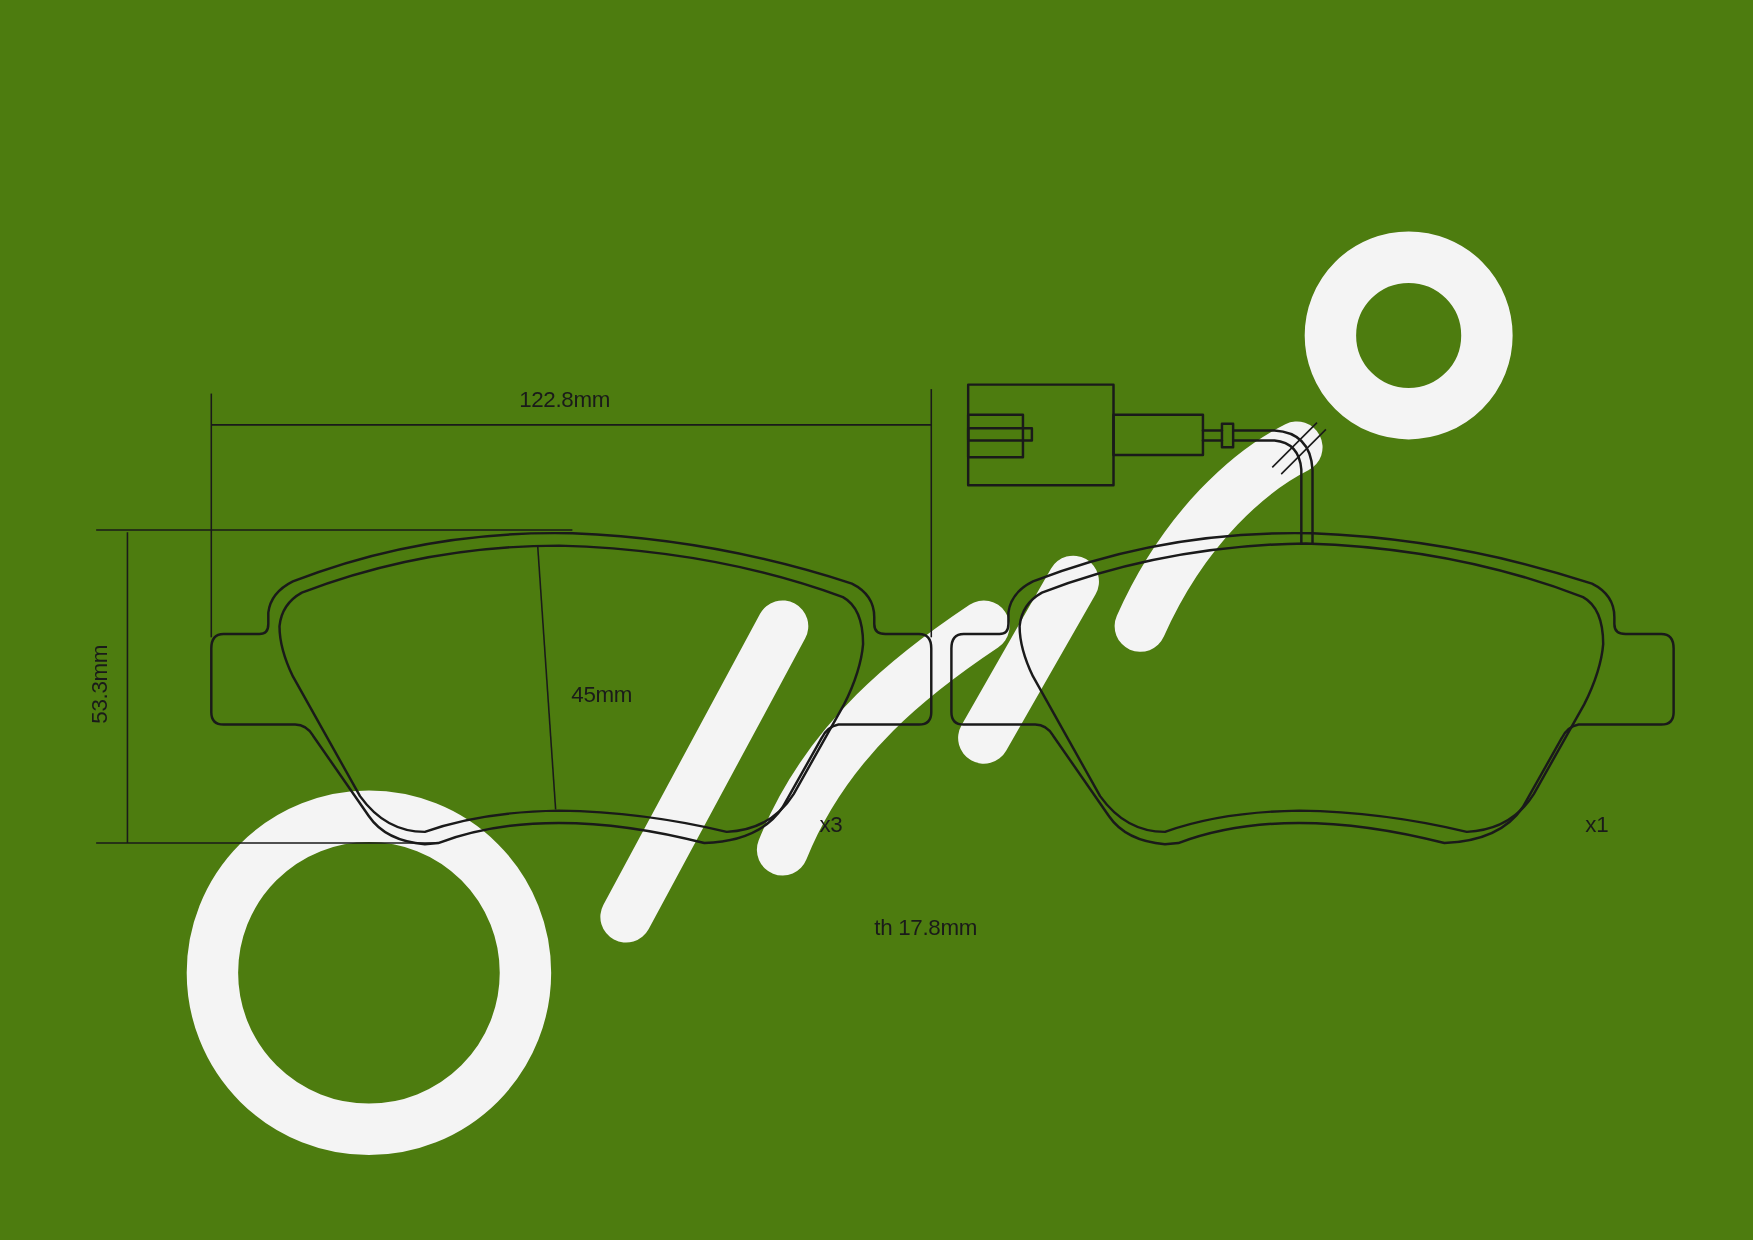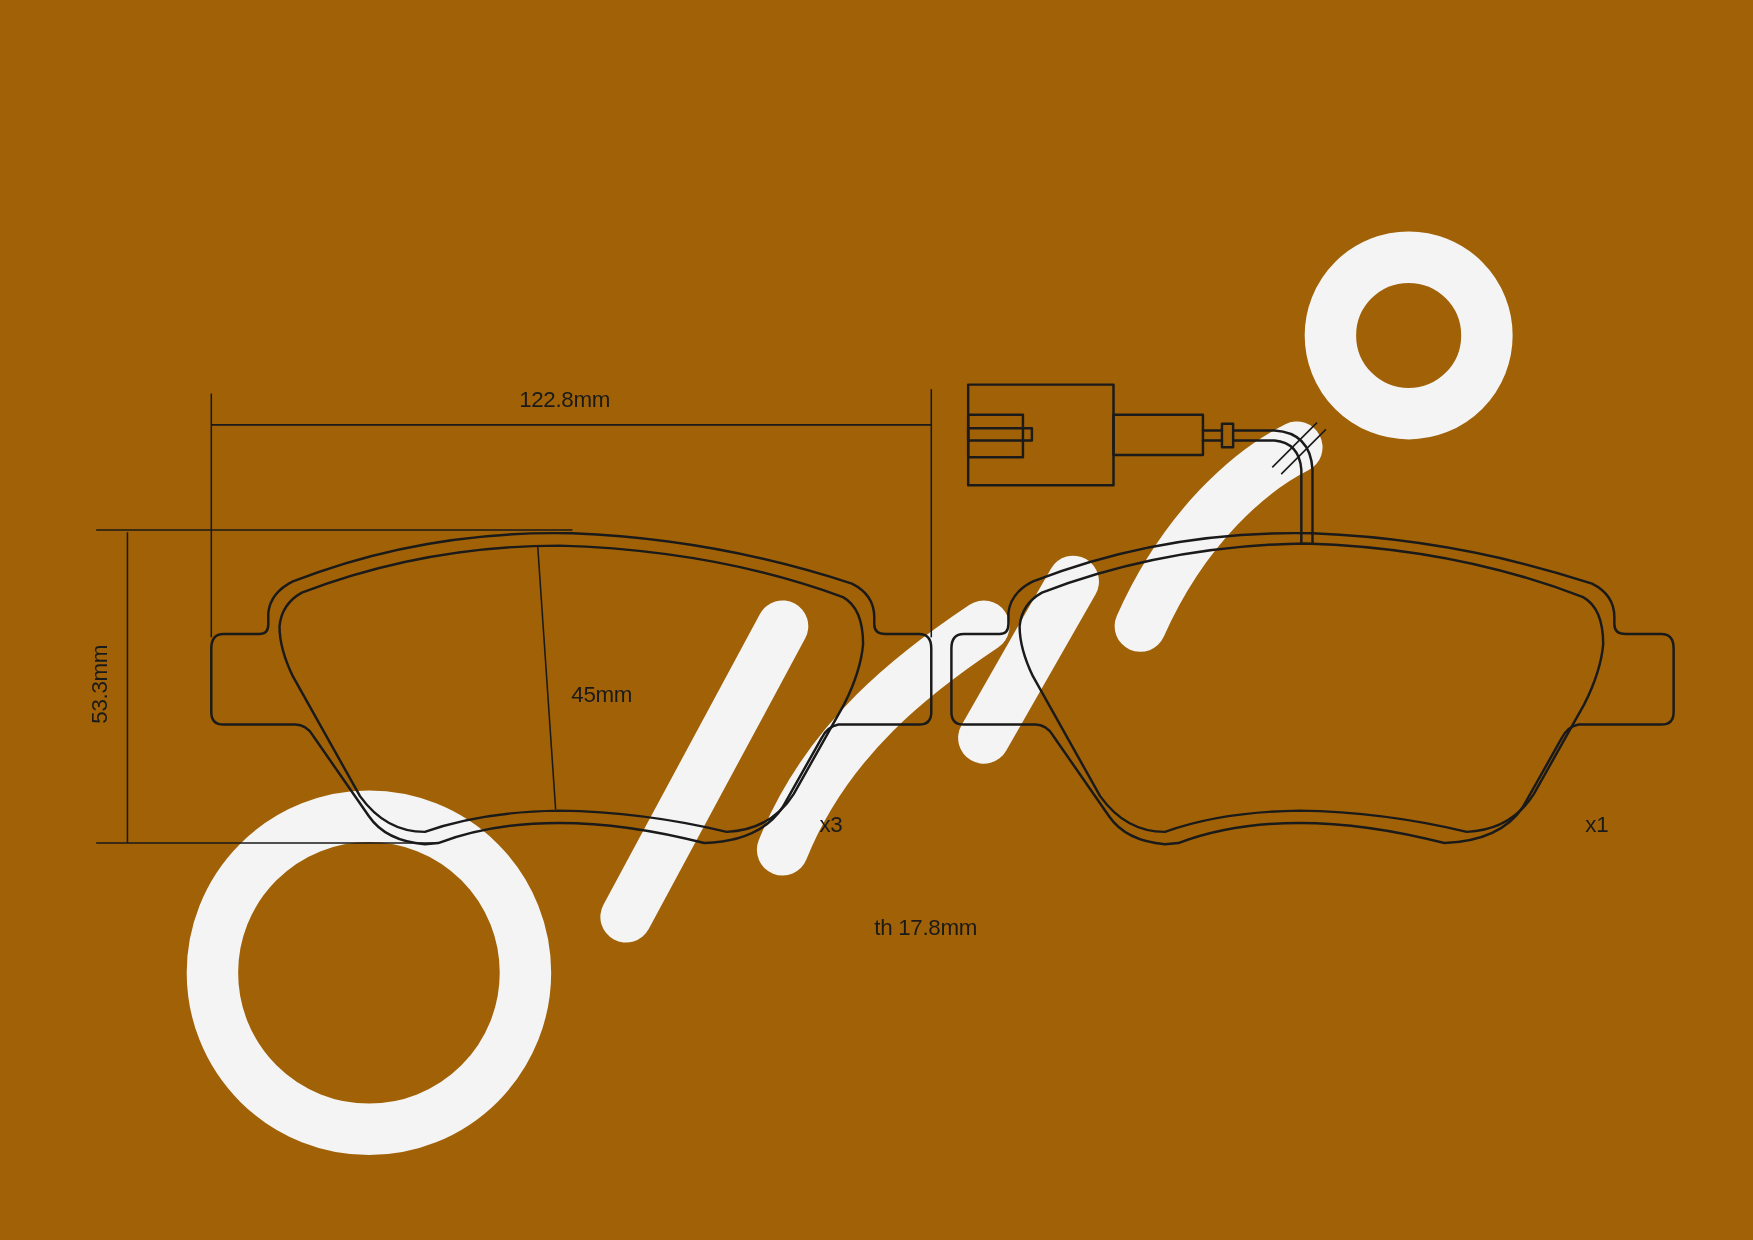--- a/index.html
+++ b/index.html
@@ -7,21 +7,21 @@
       padding: 0;
       width: 1753px;
       height: 1240px;
       background: #ffffff;
       overflow: hidden;
     }
     .canvas {
       position: relative;
       width: 1753px;
       height: 1240px;
-      background: #a16207;
+      background: #4d7c0f;
     }
     svg.drawing {
       position: absolute;
       left: 0;
       top: 0;
       width: 1753px;
       height: 1240px;
     }
     .stroke {
       fill: none;

